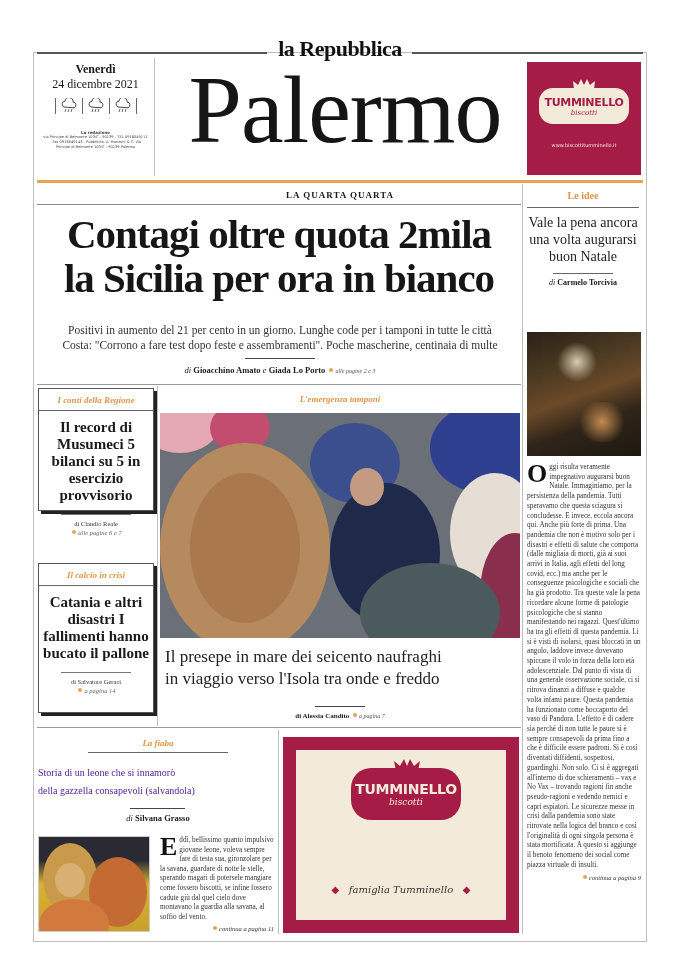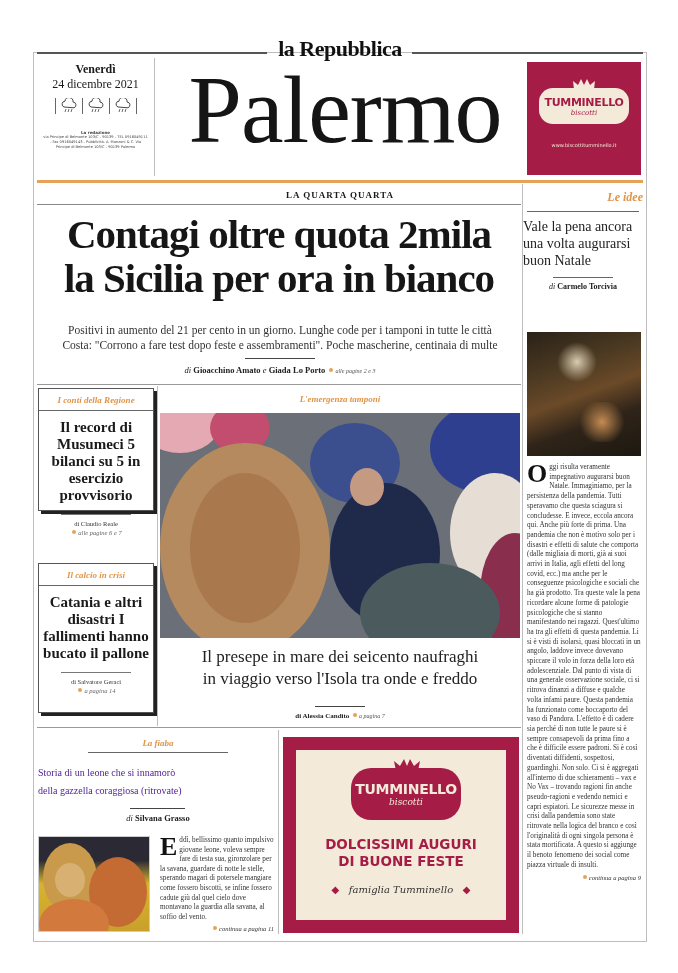--- a/index.html
+++ b/index.html
@@ -37,23 +37,23 @@
   .headline { position: absolute; left: 40px; top: 212px; width: 478px; text-align: center; font-family: "Liberation Serif", serif; font-weight: bold; font-size: 41px; line-height: 44px; letter-spacing: -1px; color: #161616; }
   .summary { position: absolute; left: 50px; top: 323px; width: 460px; text-align: center; font-family: "Liberation Serif", serif; font-size: 11.5px; line-height: 15px; color: #333; }
   .byline-rule { position: absolute; height: 1px; background: #444; }
   .byline { position: absolute; text-align: center; font-family: "Liberation Serif", serif; font-size: 8.5px; color: #222; }
   .byline b { font-weight: bold; }
   .byline .ref { font-style: italic; font-size: 6px; color: #555; }
   .dot { display: inline-block; width: 4px; height: 4px; border-radius: 50%; background: #e7a25a; margin: 0 2px 1px; }
 
   
   .col-right { position: absolute; left: 523px; top: 184px; width: 120px; }
-  .section-label { font-family: "Liberation Serif", serif; font-style: italic; font-weight: bold; font-size: 12px; color: #e0954a; text-align: right; }
+  .section-label { font-family: "Liberation Serif", serif; font-weight: bold; font-size: 10px; color: #e0954a; text-align: center; }
   .thin-rule { height: 1px; background: #666; margin: 6px 4px; }
-  .opinion-title { font-family: "Liberation Serif", serif; font-size: 14px; line-height: 17px; color: #222; }
+  .opinion-title { font-family: "Liberation Serif", serif; font-size: 14px; line-height: 17px; text-align: center; color: #222; }
   .opinion-byline { text-align: center; font-family: "Liberation Serif", serif; font-size: 8px; font-weight: bold; margin-top: 4px; }
 
   .painting { position: absolute; left: 527px; top: 332px; width: 114px; height: 124px; background: linear-gradient(160deg, #2a2118 0%, #4c3a22 30%, #6b4a28 50%, #2f2419 70%, #1d1810 100%); overflow: hidden; }
   .painting::before { content: ""; position: absolute; left: 30px; top: 10px; width: 40px; height: 40px; background: radial-gradient(circle, #d9ccb0 0%, rgba(217,204,176,0) 70%); }
   .painting::after { content: ""; position: absolute; left: 50px; top: 70px; width: 50px; height: 40px; background: radial-gradient(circle, #c58c52 0%, rgba(197,140,82,0) 70%); }
 
   .right-text { position: absolute; left: 527px; top: 463px; width: 114px; font-family: "Liberation Serif", serif; font-size: 7.2px; line-height: 9.7px; color: #333; text-align: left; }
   .dropcap { float: left; font-family: "Liberation Serif", serif; font-weight: bold; font-size: 26px; line-height: 22px; margin-right: 2px; color: #111; }
   .cont { text-align: right; font-style: italic; font-size: 6.5px; margin-top: 2px; }
 
@@ -64,21 +64,21 @@
   .sidebox .lbl { font-family: "Liberation Serif", serif; font-style: italic; font-weight: bold; font-size: 9px; color: #e0954a; text-align: center; padding: 6px 0 5px; border-bottom: 1px solid #666; }
   .sidebox .ttl { font-family: "Liberation Serif", serif; font-weight: bold; font-size: 15px; line-height: 17px; text-align: center; padding: 8px 4px 6px; color: #1a1a1a; }
   .sidebox .by { text-align: center; font-family: "Liberation Serif", serif; font-size: 6.5px; line-height: 9px; color: #333; }
   .sidebox .by i { color: #666; }
   .sidebox .r { height: 1px; background: #777; margin: 4px 22px; }
 
   
   .photo-label { position: absolute; left: 160px; top: 394px; width: 360px; text-align: center; font-family: "Liberation Serif", serif; font-style: italic; font-weight: bold; font-size: 9px; color: #e0954a; }
   .photo { position: absolute; left: 160px; top: 413px; width: 360px; height: 225px; overflow: hidden; background: #6b6f78; }
   .blob { position: absolute; border-radius: 50%; }
-  .photo-caption { position: absolute; left: 165px; top: 646px; width: 350px; text-align: center; font-family: "Liberation Serif", serif; font-size: 17px; line-height: 22px; color: #222; }
+  .photo-caption { position: absolute; left: 165px; top: 646px; width: 350px; font-family: "Liberation Serif", serif; font-size: 17px; line-height: 22px; color: #222; }
 
   
   .bottom-rule { position: absolute; left: 37px; top: 727px; width: 484px; height: 1px; background: #999; }
   .fiaba-label { position: absolute; left: 40px; top: 738px; width: 236px; text-align: center; font-family: Liberation Serif, serif; font-style: italic; font-weight: bold; font-size: 9px; color: #e0954a; }
   .fiaba-title { position: absolute; left: 38px; top: 764px; width: 240px; text-align: left; font-family: "Liberation Serif", serif; font-size: 10px; line-height: 18px; color: #4c1d95; }
   .fiaba-img { position: absolute; left: 38px; top: 836px; width: 112px; height: 96px; background: linear-gradient(180deg, #2b2a34 0%, #2b2a34 25%, #d7b42e 50%, #c9a02a 100%); overflow: hidden; border: 1px solid #ccc; }
   .fiaba-text { position: absolute; left: 160px; top: 836px; width: 114px; font-family: "Liberation Serif", serif; font-size: 7.2px; line-height: 9.6px; color: #333; }
 
   .ad-bottom { position: absolute; left: 283px; top: 737px; width: 236px; height: 196px; background: #a51d46; padding: 11px; }
   .ad-bottom-inner { width: 100%; height: 100%; background: #f4ead9; position: relative; border: 2px solid #a51d46; }
@@ -218,21 +218,21 @@
   <span class="dot"></span><span class="ref">a pagina 7</span>
 </div>
 
 <div class="bottom-rule"></div>
 <div class="col-divider" style="left:278px;top:730px;height:204px;"></div>
 
 <div class="fiaba-label">La fiaba</div>
 <div class="byline-rule" style="left:88px;top:752px;width:140px;background:#666;"></div>
 <div class="fiaba-title">
   <div>Storia di un leone che si innamorò</div>
-  <div>della gazzella coraggiosa (ritrovate)</div>
+  <div>della gazzella consapevoli (salvandola)</div>
 </div>
 <div class="byline-rule" style="left:130px;top:808px;width:55px;"></div>
 <div class="byline" style="left:40px;top:813px;width:236px;">
   <i>di</i>
   <b>Silvana Grasso</b>
 </div>
 
 <div class="fiaba-img">
   <div class="blob" style="left:4px;top:6px;width:54px;height:70px;background:#c99a4c;"></div>
   <div class="blob" style="left:16px;top:26px;width:30px;height:34px;background:#d7b072;"></div>
@@ -245,24 +245,20 @@
 </div>
 
 <div class="ad-bottom">
   <div class="ad-bottom-inner">
     <svg class="ad2-crown" viewBox="0 0 28 14">
         <path d="M3 13L1 3l6 5 4-7 3 7 3-7 4 7 6-5-2 10z" fill="#a51d46"></path>
       </svg>
     <div class="ad2-badge">
       <div class="ad2-name">TUMMINELLO</div>
       <div class="ad2-sub">biscotti</div>
-    </div>
-    <div class="ad2-msg">
-      <div>DOLCISSIMI AUGURI</div>
-      <div>DI BUONE FESTE</div>
     </div>
     <div class="ad2-sign">
       <span style="color:#a51d46">◆</span>
       &nbsp;&nbsp;<span>famiglia Tumminello</span>&nbsp;&nbsp;
       <span style="color:#a51d46">◆</span>
     </div>
   </div>
 </div>
 
 </body></html>

